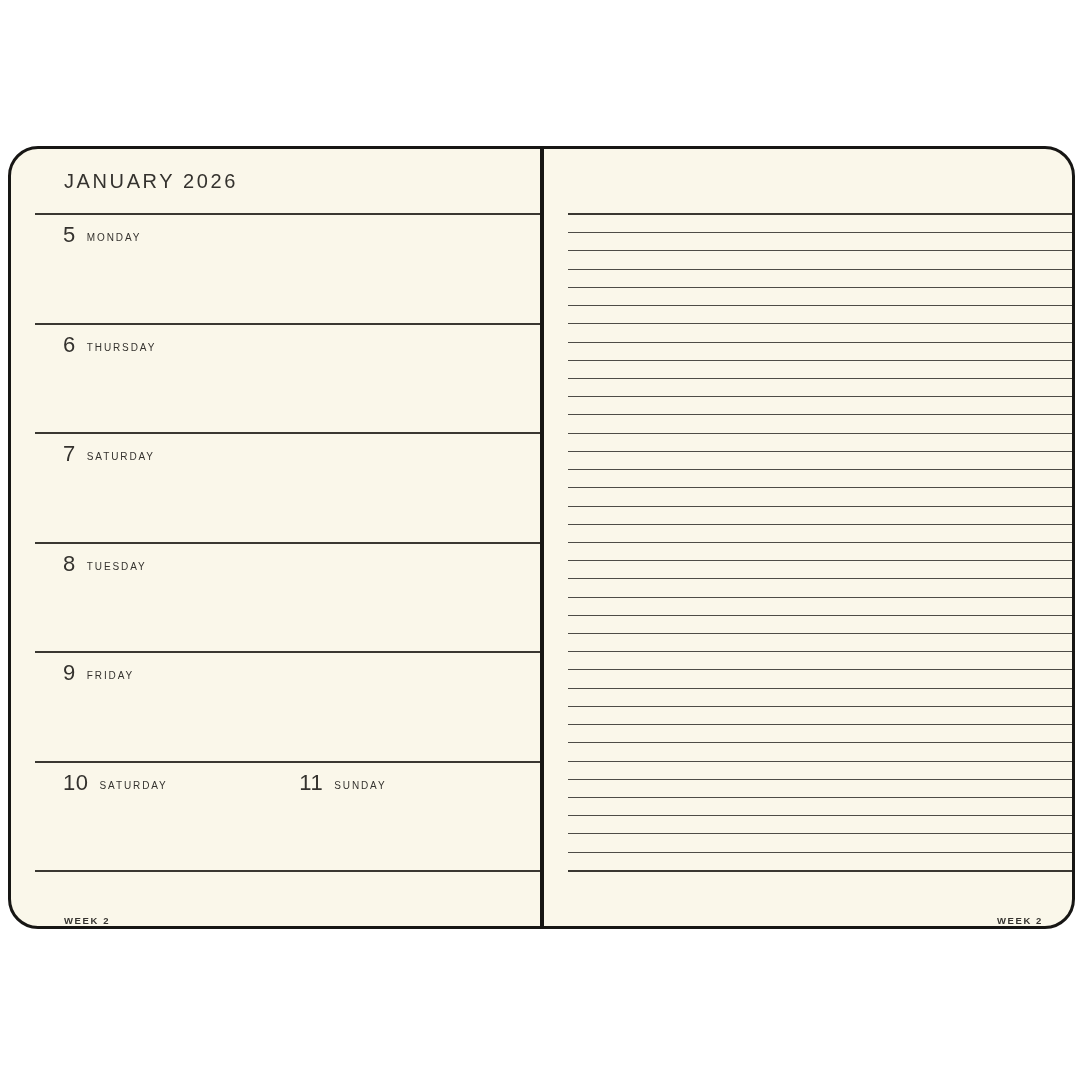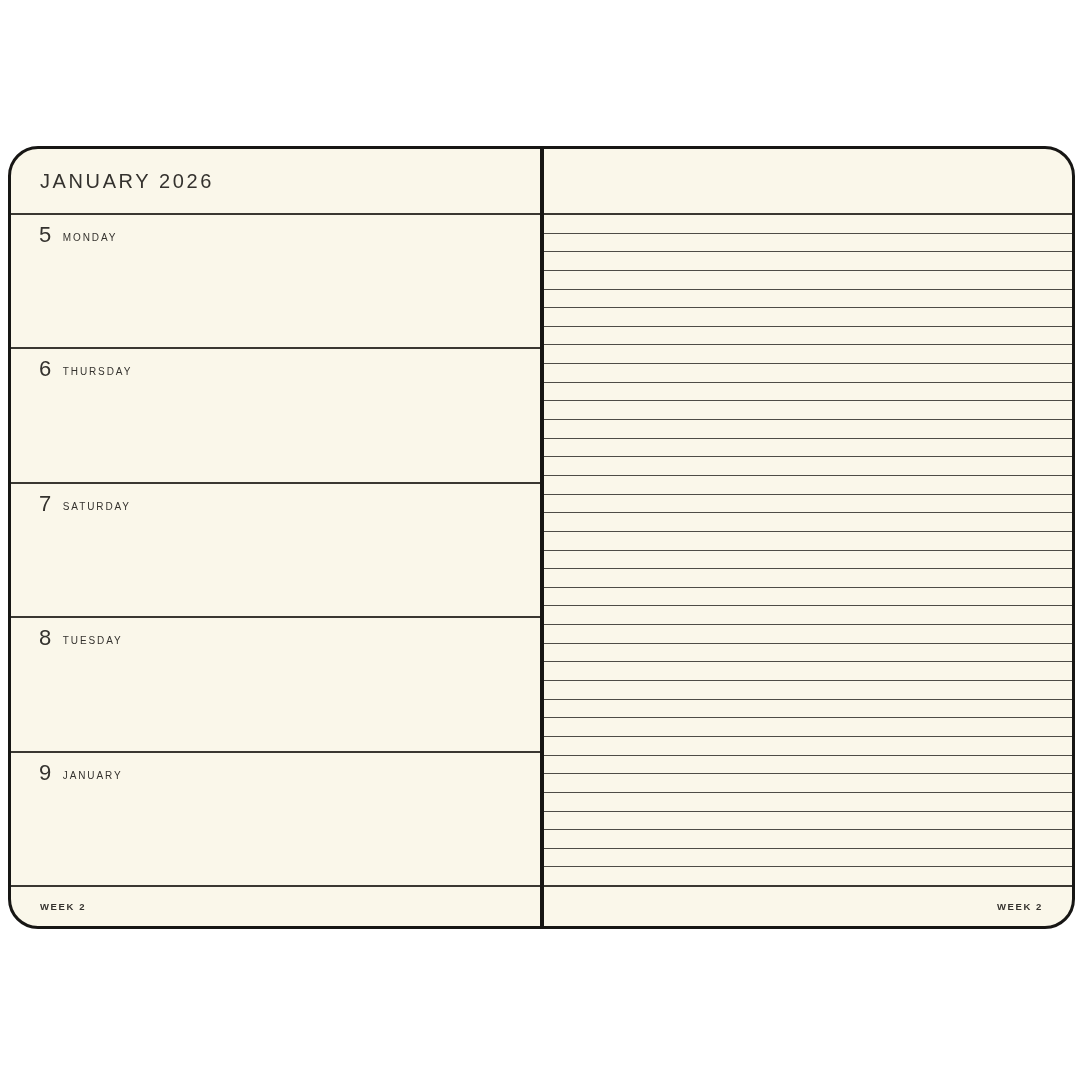--- a/index.html
+++ b/index.html
@@ -25,20 +25,21 @@
     background: var(--paper, #FAF7EA);
     display: flex;
     overflow: hidden;
   }
 
   .page {
     flex: 1 1 0;
     min-width: 0;
     display: flex;
     flex-direction: column;
+    padding-left: 24px;
   }
 
   .spine {
     width: 4px;
     background: var(--cover_border, #171614);
     flex: 0 0 auto;
   }
 
   .band-header {
     height: 66px;
@@ -97,26 +98,26 @@
   .day-name {
     font-size: 10px;
     line-height: 1;
     font-weight: 400;
     letter-spacing: 1.9px;
     margin-top: 9px;
     color: var(--ink, #34322E);
   }
 
   .band-footer {
-    height: 41px;
+    height: 56px;
     flex: 0 0 auto;
     box-sizing: border-box;
     border-top: 2px solid var(--divider, #3A3832);
     display: flex;
-    align-items: center;
+    align-items: flex-end;
   }
 
   .band-footer.left-side { padding-left: 29px; }
   .band-footer.right-side { justify-content: flex-end; padding-right: 29px; }
 
   .week-label {
     font-size: 9.5px;
     font-weight: 700;
     letter-spacing: 1.6px;
     color: var(--ink, #34322E);
@@ -173,24 +174,34 @@
       <div class="day-row">
         <div class="day-entry">
           <span class="day-number">8</span>
           <span class="day-name">TUESDAY</span>
         </div>
       </div>
 
       <div class="day-row">
         <div class="day-entry">
           <span class="day-number">9</span>
-          <span class="day-name">JANUARY</span>
-        </div>
-      </div>
-
+          <span class="day-name">FRIDAY</span>
+        </div>
+      </div>
+
+      <div class="day-row">
+        <div class="day-entry">
+          <span class="day-number">10</span>
+          <span class="day-name">SATURDAY</span>
+        </div>
+        <div class="day-entry second">
+          <span class="day-number">11</span>
+          <span class="day-name">SUNDAY</span>
+        </div>
+      </div>
 
     </div>
 
     <div class="band-footer left-side">
       <span class="week-label">WEEK 2</span>
     </div>
 
   </div>
 
   <div class="spine"></div>

